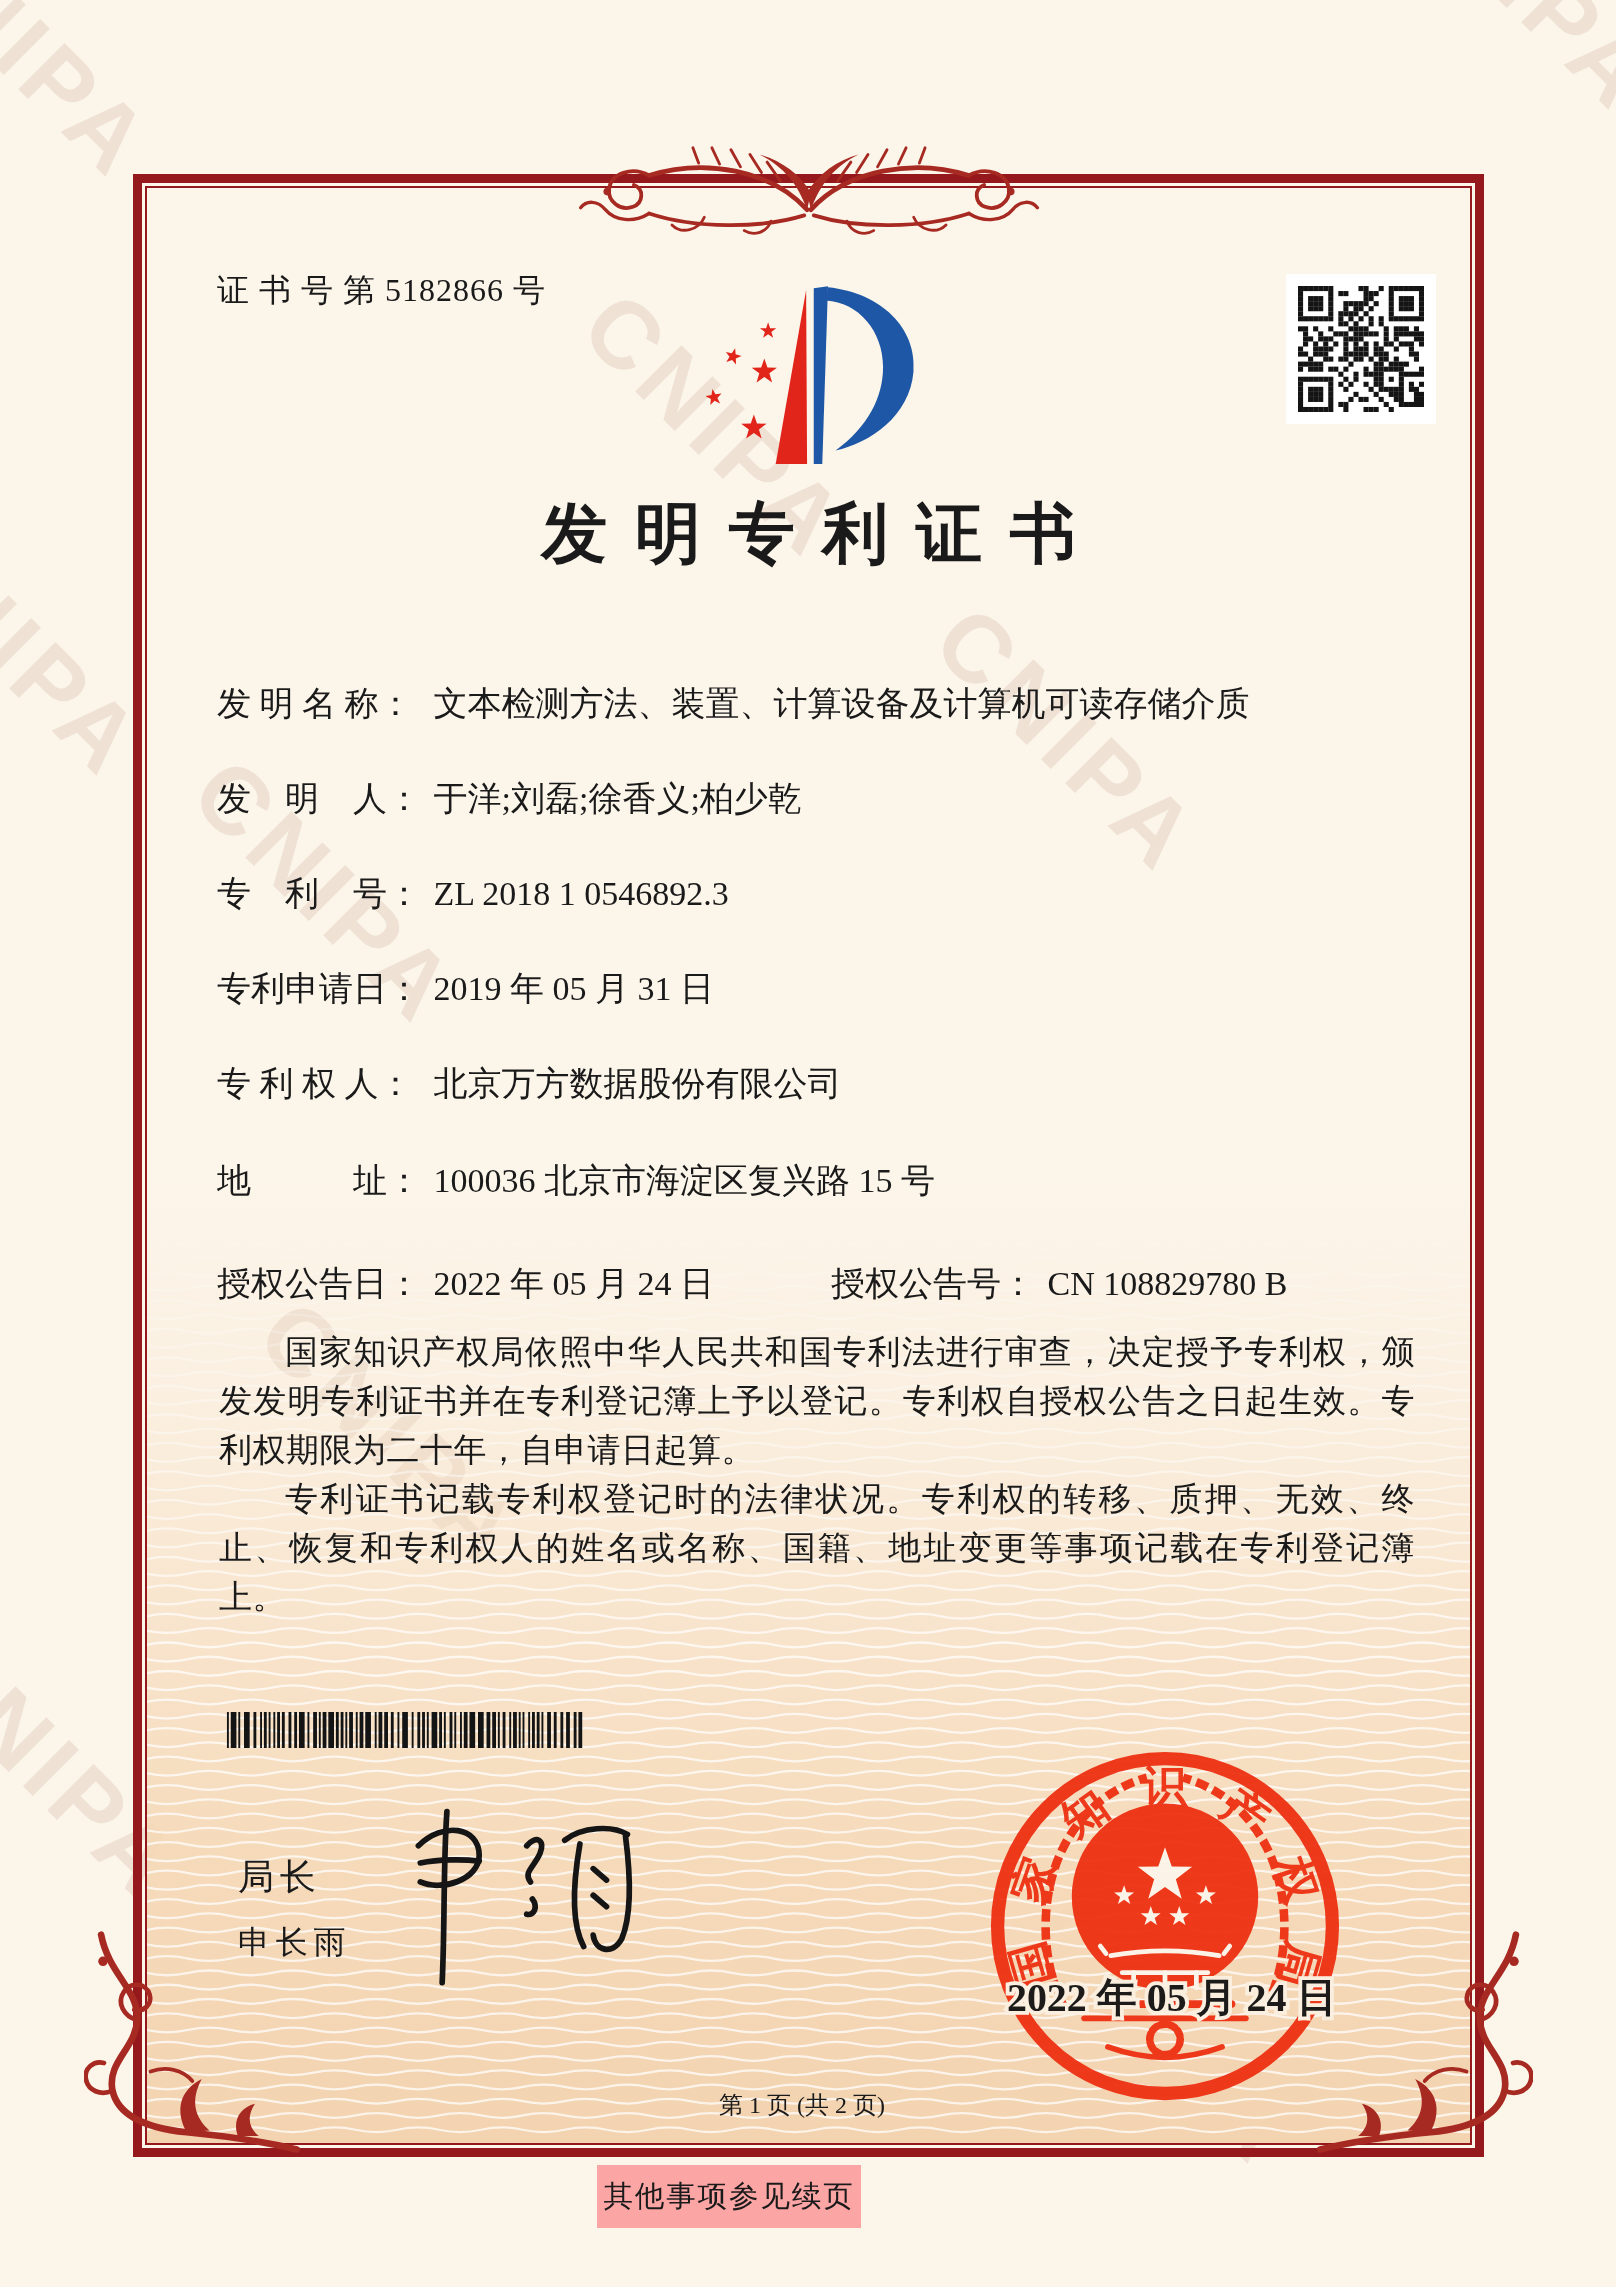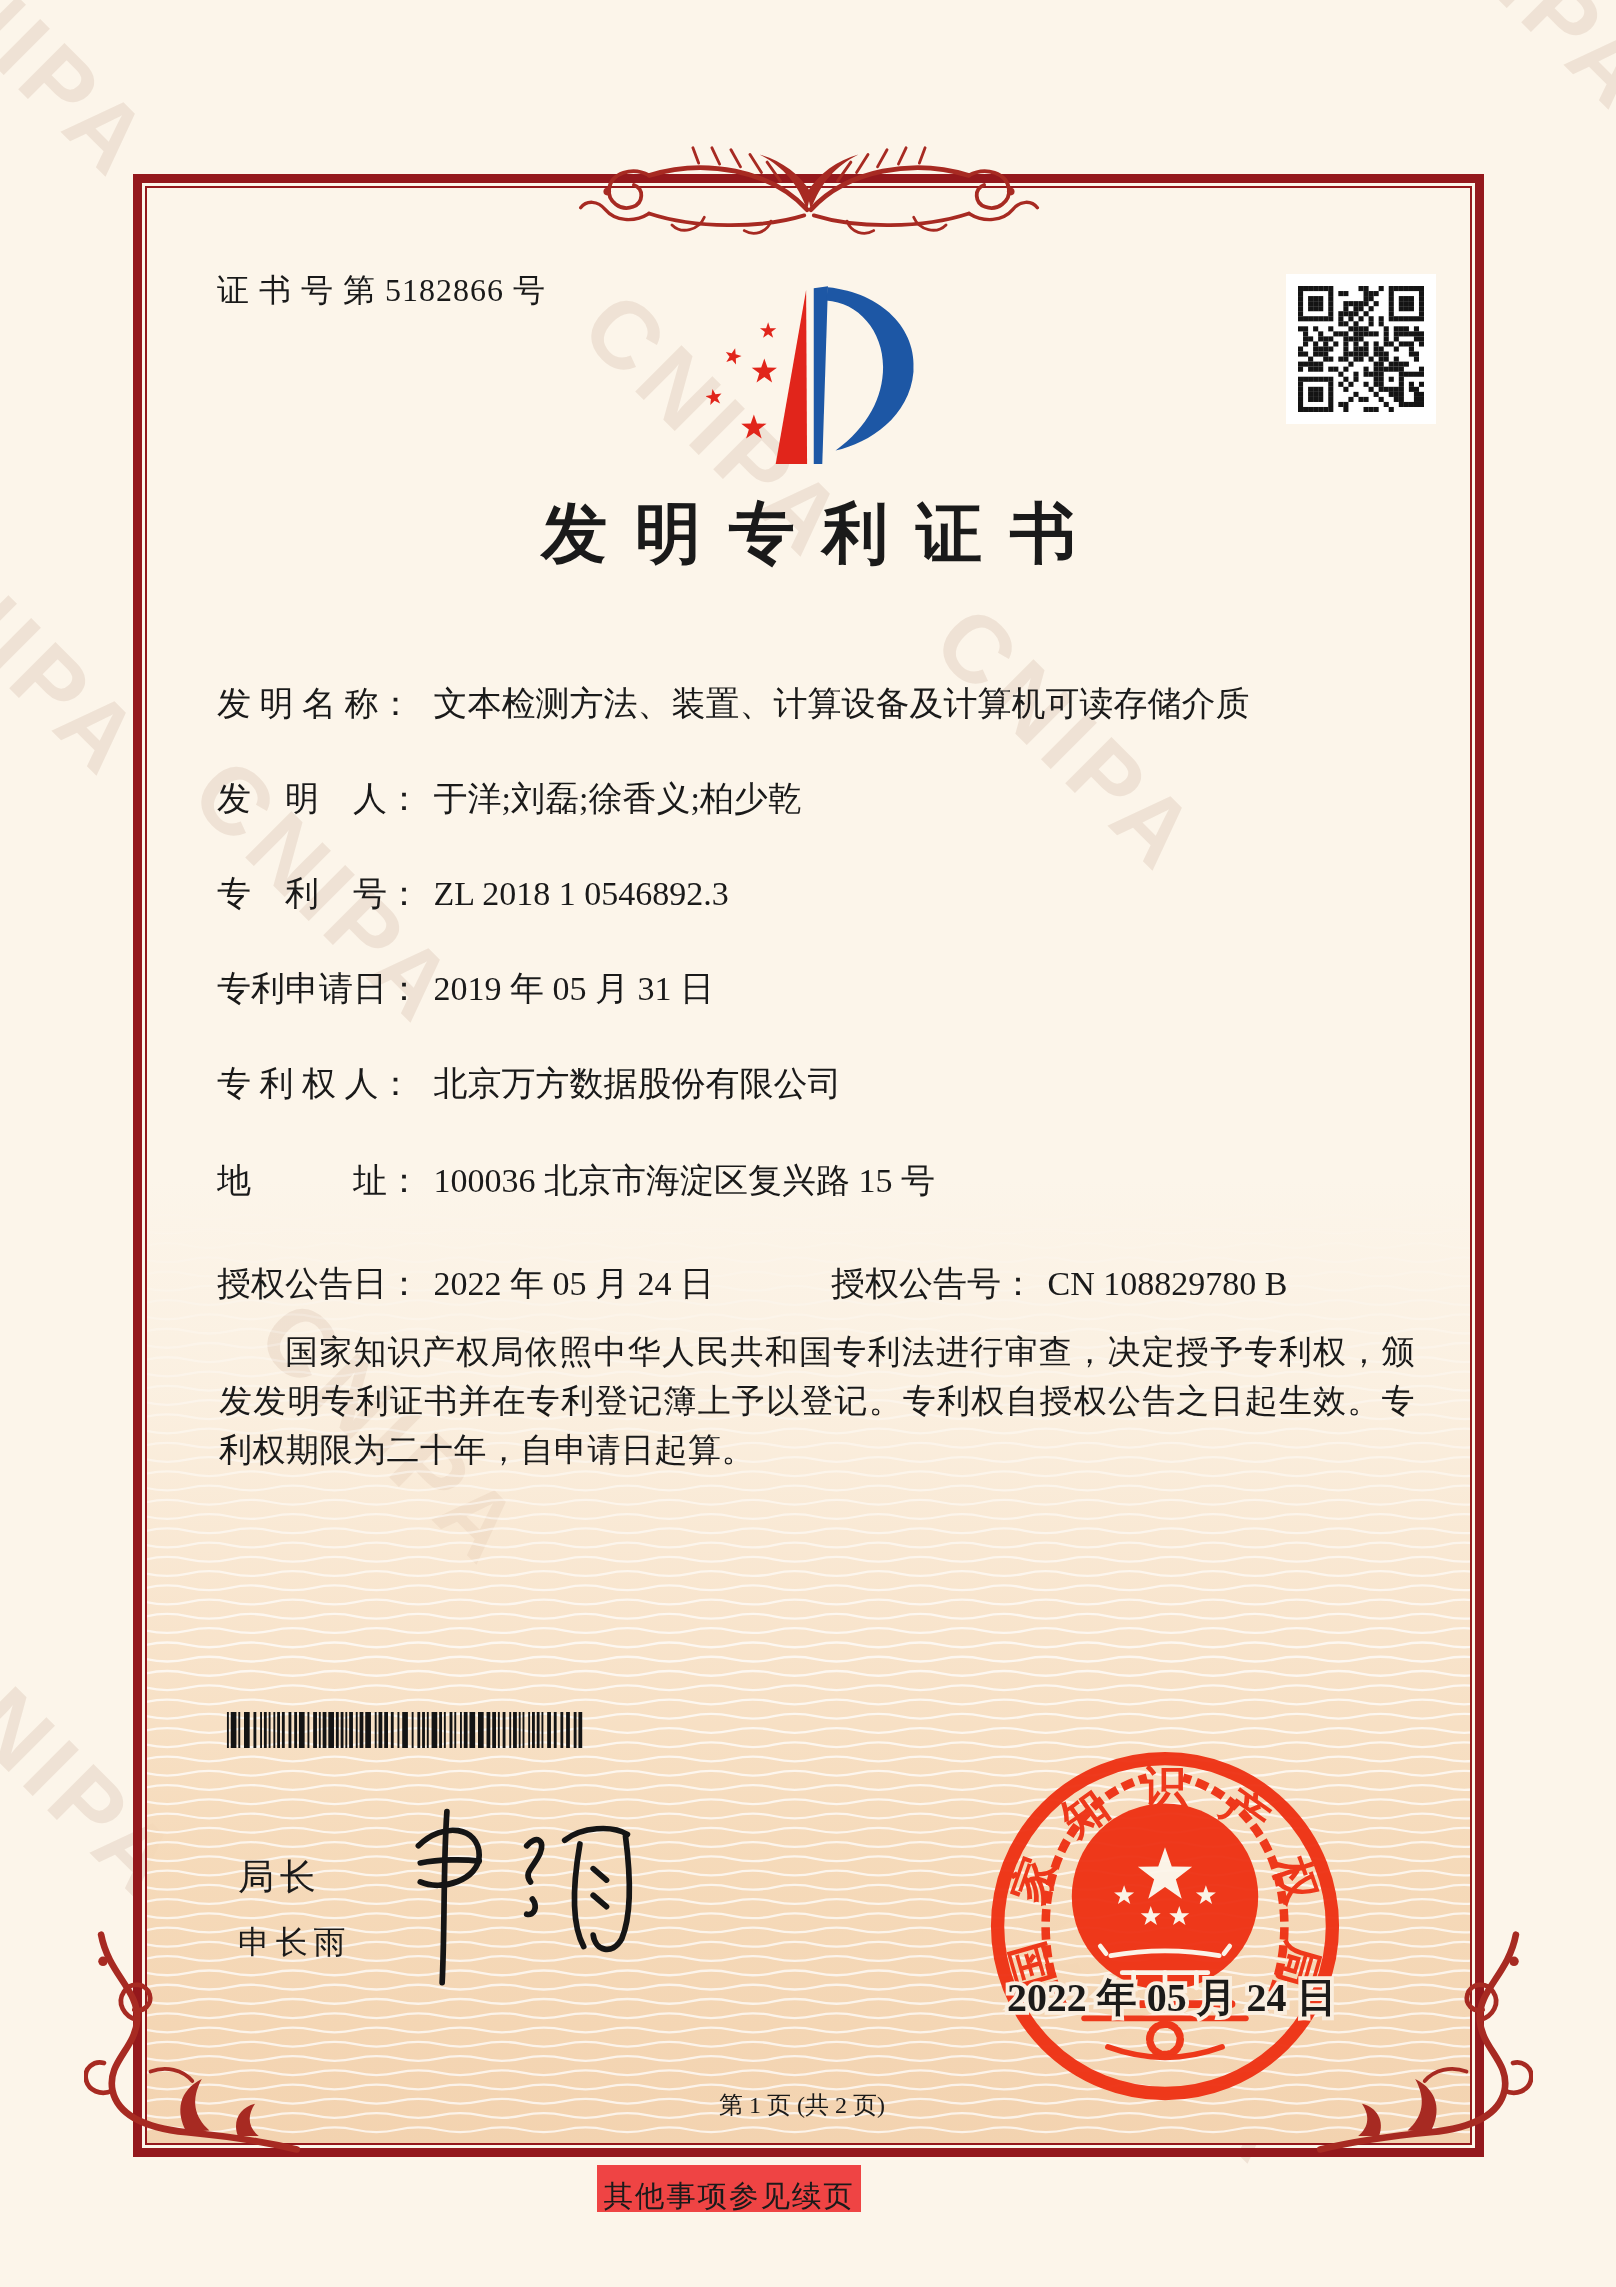--- a/index.html
+++ b/index.html
@@ -52,21 +52,21 @@
   #grant-row .g1{display:inline-block;width:614px;}
   #paras{
     left:219px;top:1328px;width:1196px;font-size:33px;line-height:49px;
     letter-spacing:0.5px;text-align:justify;
   }
   #paras p{margin:0;text-indent:2em;}
   #signer{left:238px;z-index:4;font-family:"Liberation Sans","DejaVu Sans",sans-serif;
     font-size:36px;letter-spacing:5.7px;font-weight:500;}
   #page-num{left:533px;top:2089px;width:352px;text-align:right;font-size:24px;z-index:4;}
   #note-box{
-    left:597px;top:2165px;width:264px;height:47px;background:#ef4444;z-index:4;
+    left:597px;top:2165px;width:264px;height:63px;background:#fca5a5;z-index:4;
     text-align:center;line-height:63px;font-size:29.5px;letter-spacing:1.9px;
   }
   #qr-box{left:1286px;top:274px;width:150px;height:150px;background:#fff;z-index:4;
     display:flex;align-items:center;justify-content:center;}
   #seal-svg{left:970px;top:1733px;z-index:5;opacity:0.95;}
   #sig-svg{left:388px;top:1800px;z-index:4;}
   #barcode-svg{left:226px;top:1712px;z-index:4;}
   #logo-svg{left:706px;top:272px;z-index:4;}
   #orn-top{left:514px;top:122px;z-index:6;}
   .corner{z-index:6;}
@@ -551,20 +551,21 @@
 </div>
 <div class="abs content frow" style="top:1158px">
   <span class="lab">地　　　址：</span><span class="val">100036 北京市海淀区复兴路 15 号</span>
 </div>
 <div id="grant-row" class="abs content frow" style="top:1261px">
   <span class="g1"><span class="lab">授权公告日：</span><span class="val">2022 年 05 月 24 日</span></span><span class="lab">授权公告号：</span><span class="val">CN 108829780 B</span>
 </div>
 
 <div id="paras" class="abs content">
   <p>国家知识产权局依照中华人民共和国专利法进行审查，决定授予专利权，颁发发明专利证书并在专利登记簿上予以登记。专利权自授权公告之日起生效。专利权期限为二十年，自申请日起算。</p>
+  <p>专利证书记载专利权登记时的法律状况。专利权的转移、质押、无效、终止、恢复和专利权人的姓名或名称、国籍、地址变更等事项记载在专利登记簿上。</p>
 </div>
 
 <svg id="barcode-svg" class="abs content" width="360" height="36" xmlns="http://www.w3.org/2000/svg" viewBox="0 0 378 38">
     <rect x="0" y="0" width="2" height="38" fill="#141414"></rect>
     <rect x="4" y="0" width="6" height="38" fill="#141414"></rect>
     <rect x="12" y="0" width="2" height="38" fill="#141414"></rect>
     <rect x="18" y="0" width="6" height="38" fill="#141414"></rect>
     <rect x="28" y="0" width="3" height="38" fill="#141414"></rect>
     <rect x="35" y="0" width="2" height="38" fill="#141414"></rect>
     <rect x="39" y="0" width="3" height="38" fill="#141414"></rect>

